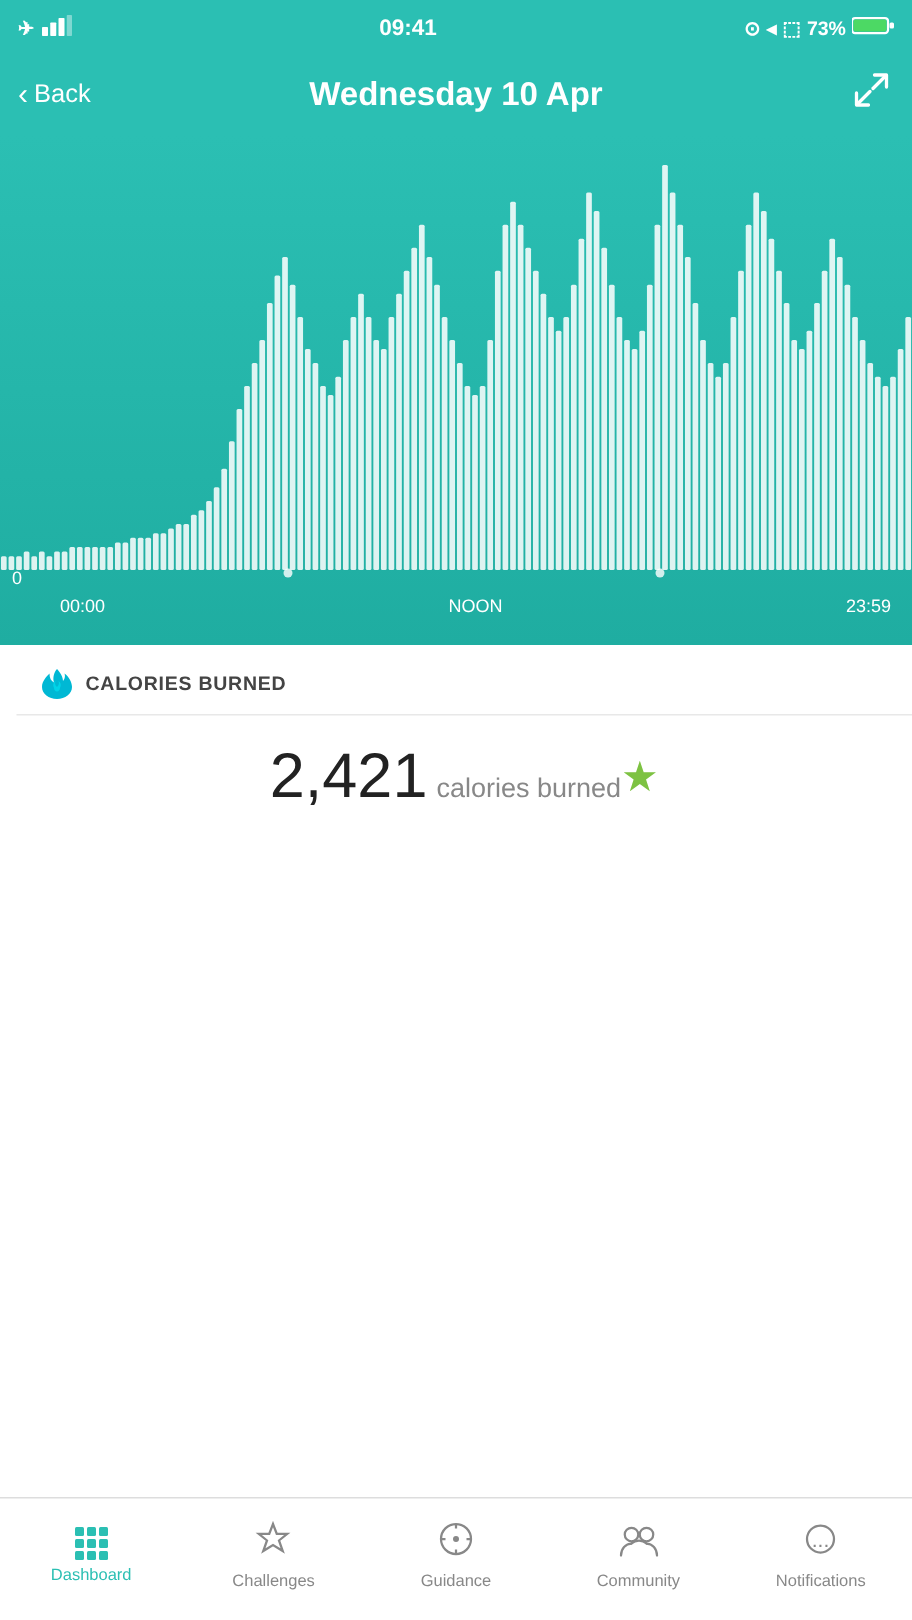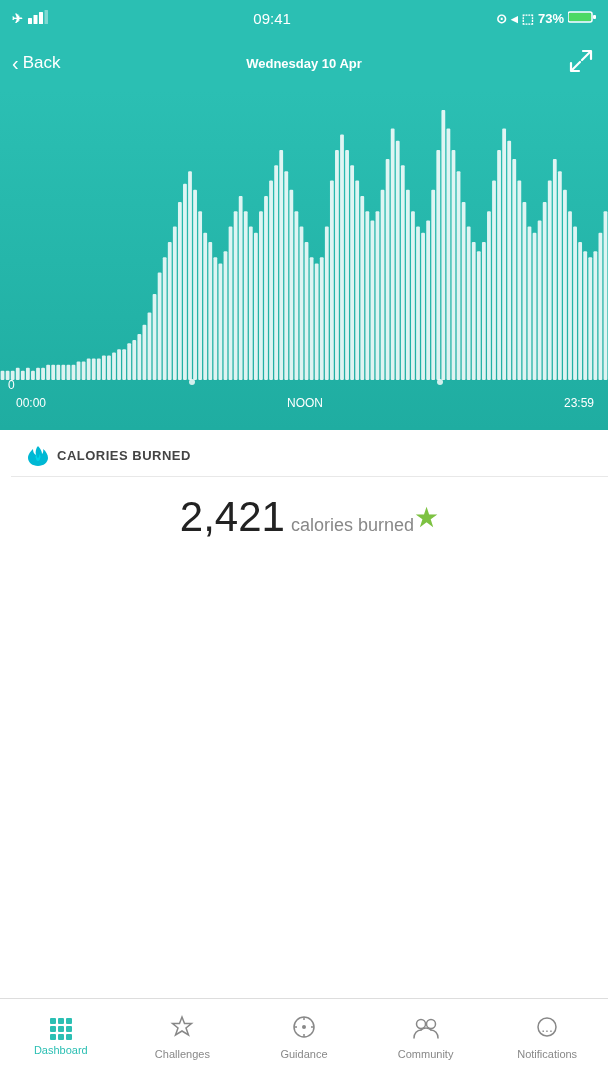--- a/index.html
+++ b/index.html
@@ -20,21 +20,21 @@
       background: #2bbfb3;
       display: flex;
       align-items: center;
       justify-content: space-between;
       padding: 0 12px;
       color: white;
       font-size: 13px;
       font-weight: 600;
     }
     .status-left { display: flex; align-items: center; gap: 5px; }
-    .status-center { font-size: 15px; font-weight: 400; }
+    .status-center { font-size: 15px; font-weight: 700; }
     .status-right { display: flex; align-items: center; gap: 4px; font-size: 13px; }
 
     
     .header {
       width: 100%;
       height: 54px;
       background: #2bbfb3;
       display: flex;
       align-items: center;
       justify-content: center;
@@ -45,21 +45,21 @@
       left: 12px;
       display: flex;
       align-items: center;
       color: white;
       font-size: 17px;
       cursor: pointer;
       gap: 4px;
     }
     .header-title {
       color: white;
-      font-size: 13px;
+      font-size: 22px;
       font-weight: 600;
       text-align: center;
     }
     .expand-btn {
       position: absolute;
       right: 14px;
       color: white;
       font-size: 20px;
       cursor: pointer;
     }
@@ -72,21 +72,21 @@
       position: relative;
       padding: 10px 0 0 0;
     }
     .chart-svg {
       width: 100%;
       height: 290px;
     }
     .chart-axis-labels {
       display: flex;
       justify-content: space-between;
-      padding: 2px 14px 4px 16px;
+      padding: 2px 14px 4px 40px;
       color: white;
       font-size: 12px;
     }
     .chart-zero {
       position: absolute;
       left: 8px;
       bottom: 38px;
       color: white;
       font-size: 12px;
     }

